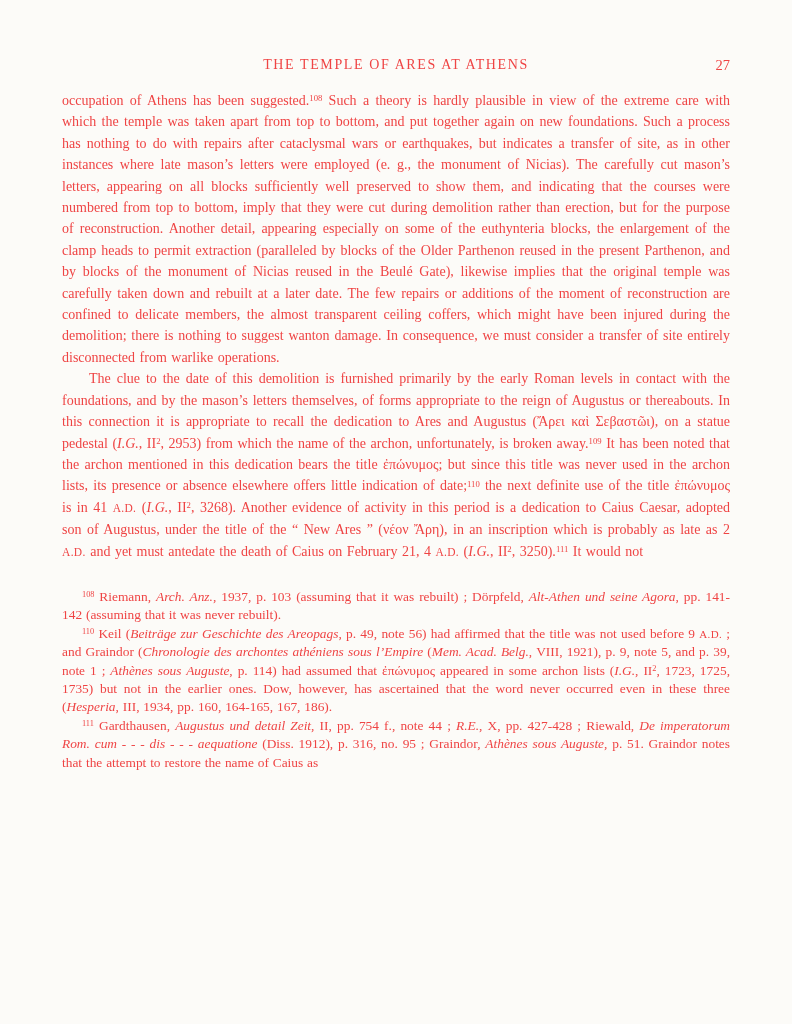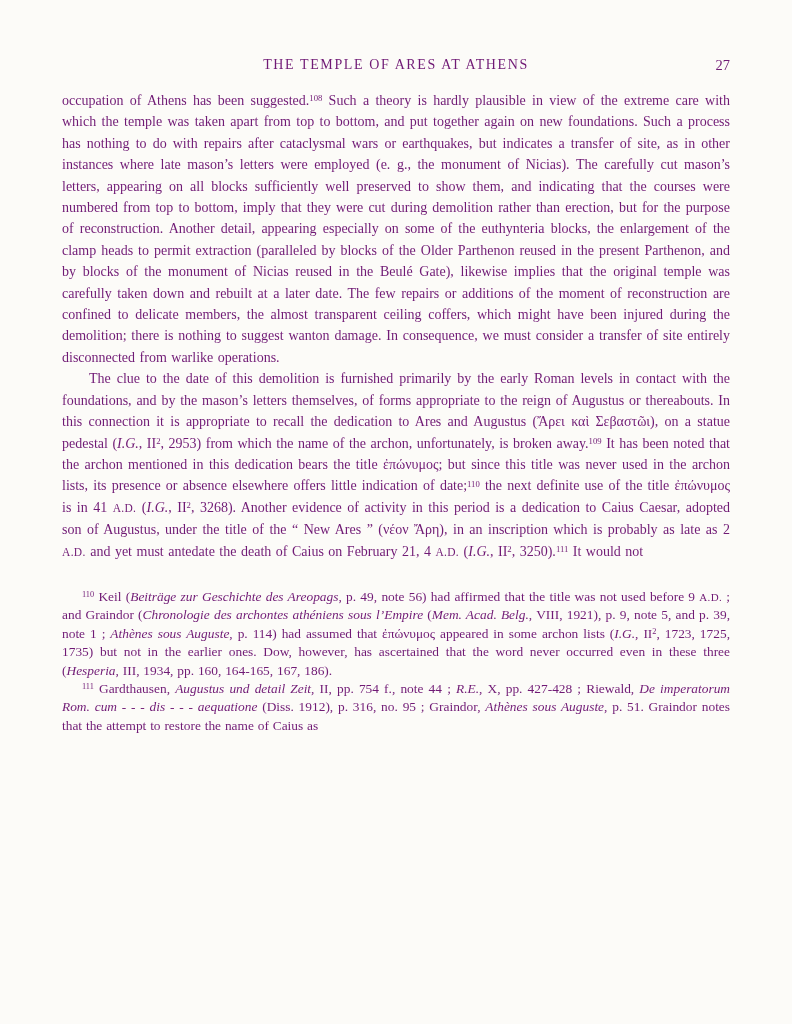--- a/index.html
+++ b/index.html
@@ -7,21 +7,21 @@
     padding: 0;
     background: #e9e7e2;
   }
   .page {
     position: relative;
     width: 792px;
     height: 1024px;
     margin: 0 auto;
     box-sizing: border-box;
     background: #fcfbf8;
-    color: #701a75;
+    color: #ef4444;
     font-family: "Liberation Serif", "DejaVu Serif", serif;
     padding: 57px 62px 0 62px;
     overflow: hidden;
   }
   .running-header {
     position: relative;
     text-align: center;
     font-size: 14px;
     letter-spacing: 1.6px;
     margin-bottom: 17px;
@@ -78,17 +78,18 @@
     <span>THE TEMPLE OF ARES AT ATHENS</span>
     <span class="page-number">27</span>
   </div>
 
   <div class="body-text">
     <p>occupation of Athens has been suggested.<sup>108</sup>  Such a theory is hardly plausible in view of the extreme care with which the temple was taken apart from top to bottom, and put together again on new foundations.  Such a process has nothing to do with repairs after cataclysmal wars or earthquakes, but indicates a transfer of site, as in other instances where late mason’s letters were employed (e. g., the monument of Nicias). The carefully cut mason’s letters, appearing on all blocks sufficiently well preserved to show them, and indicating that the courses were numbered from top to bottom, imply that they were cut during demolition rather than erection, but for the purpose of reconstruction.  Another detail, appearing especially on some of the euthynteria blocks, the enlargement of the clamp heads to permit extraction (paralleled by blocks of the Older Parthenon reused in the present Parthenon, and by blocks of the monument of Nicias reused in the Beulé Gate), likewise implies that the original temple was carefully taken down and rebuilt at a later date.  The few repairs or additions of the moment of reconstruction are confined to delicate members, the almost transparent ceiling coffers, which might have been injured during the demolition; there is nothing to suggest wanton damage.  In consequence, we must consider a transfer of site entirely disconnected from warlike operations.</p>
     <p class="indent">The clue to the date of this demolition is furnished primarily by the early Roman levels in contact with the foundations, and by the mason’s letters themselves, of forms appropriate to the reign of Augustus or thereabouts.  In this connection it is appropriate to recall the dedication to Ares and Augustus (Ἄρει καὶ Σεβαστῶι), on a statue pedestal (<i>I.G.</i>, II<sup>2</sup>, 2953) from which the name of the archon, unfortunately, is broken away.<sup>109</sup>  It has been noted that the archon mentioned in this dedication bears the title ἐπώνυμος; but since this title was never used in the archon lists, its presence or absence elsewhere offers little indication of date;<sup>110</sup> the next definite use of the title ἐπώνυμος is in 41 <sc>A.D.</sc> (<i>I.G.</i>, II<sup>2</sup>, 3268).  Another evidence of activity in this period is a dedication to Caius Caesar, adopted son of Augustus, under the title of the “ New Ares ” (νέον Ἄρη), in an inscription which is probably as late as 2 <sc>A.D.</sc> and yet must antedate the death of Caius on February 21, 4 <sc>A.D.</sc> (<i>I.G.</i>, II<sup>2</sup>, 3250).<sup>111</sup>  It would not</p>
   </div>
 
   <div class="footnotes">
+    <p><sup>108</sup> Riemann, <i>Arch. Anz.</i>, 1937, p. 103 (assuming that it was rebuilt) ; Dörpfeld, <i>Alt-Athen und seine Agora</i>, pp. 141-142 (assuming that it was never rebuilt).</p>
     <p><sup>110</sup> Keil (<i>Beiträge zur Geschichte des Areopags</i>, p. 49, note 56) had affirmed that the title was not used before 9 <sc>A.D.</sc> ; and Graindor (<i>Chronologie des archontes athéniens sous l’Empire</i> (<i>Mem. Acad. Belg.</i>, VIII, 1921), p. 9, note 5, and p. 39, note 1 ; <i>Athènes sous Auguste</i>, p. 114) had assumed that ἐπώνυμος appeared in some archon lists (<i>I.G.</i>, II<sup>2</sup>, 1723, 1725, 1735) but not in the earlier ones.  Dow, however, has ascertained that the word never occurred even in these three (<i>Hesperia</i>, III, 1934, pp. 160, 164-165, 167, 186).</p>
     <p><sup>111</sup> Gardthausen, <i>Augustus und detail Zeit</i>, II, pp. 754 f., note 44 ; <i>R.E.</i>, X, pp. 427-428 ; Riewald, <i>De imperatorum Rom. cum - - - dis - - - aequatione</i> (Diss. 1912), p. 316, no. 95 ; Graindor, <i>Athènes sous Auguste</i>, p. 51.  Graindor notes that the attempt to restore the name of Caius as</p>
   </div>
 
 </div>
 
 </body></html>

